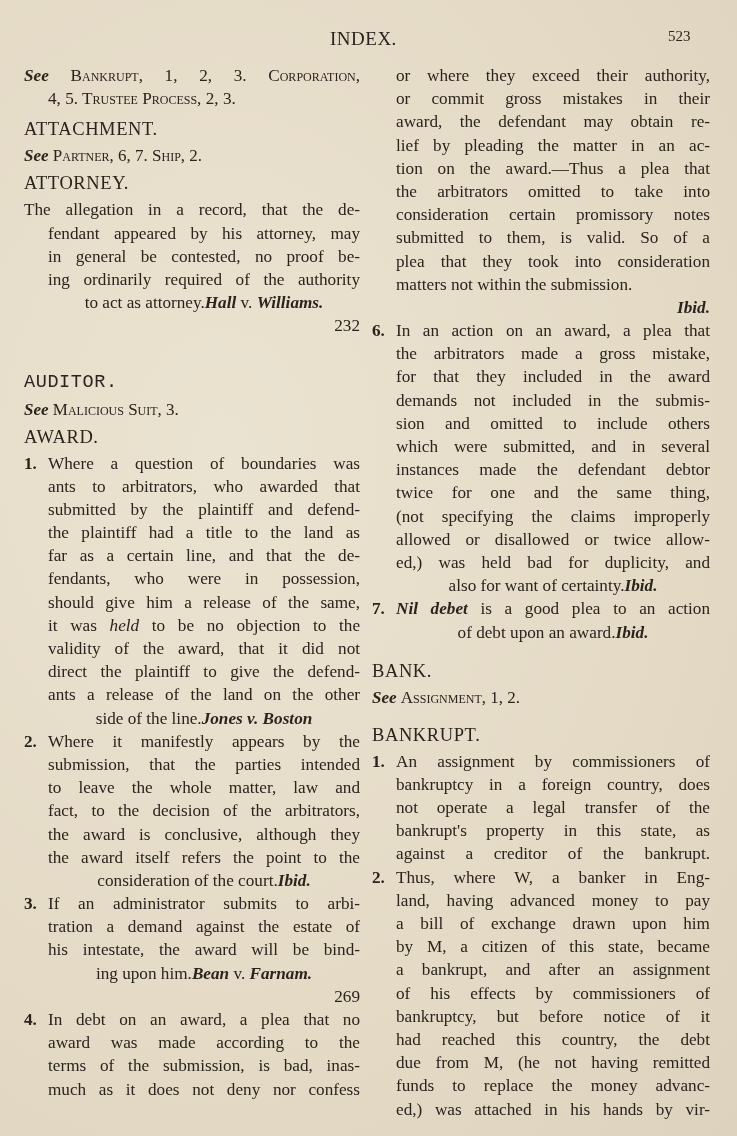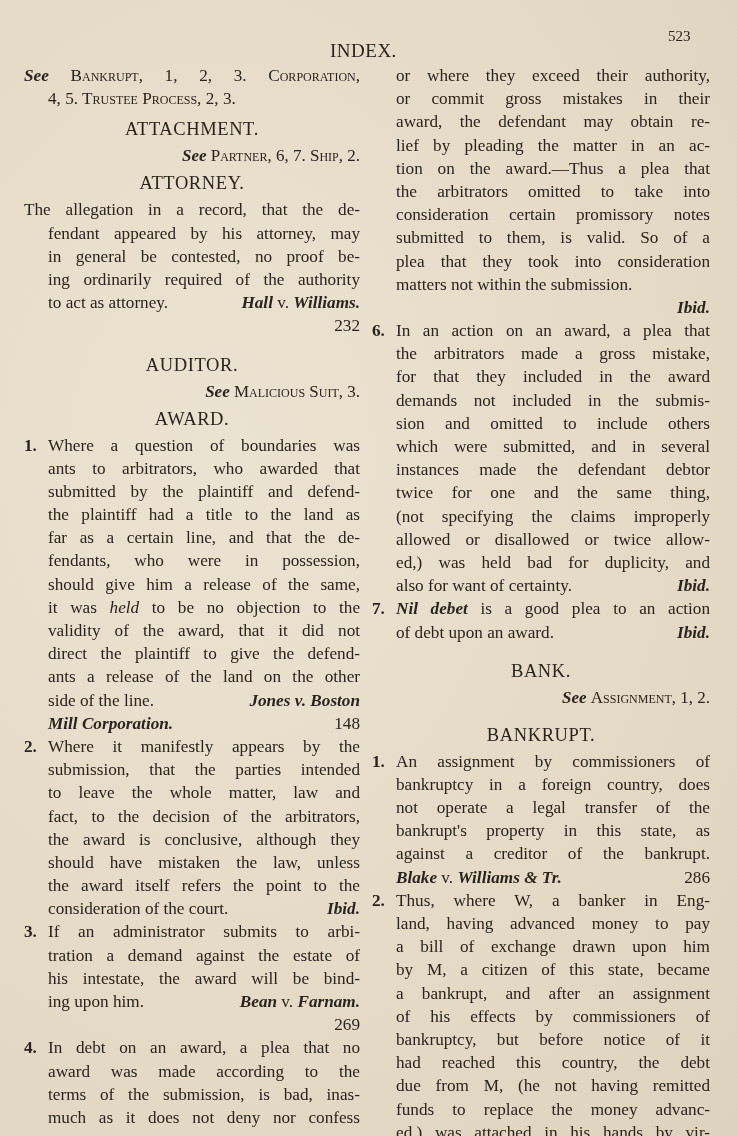--- a/index.html
+++ b/index.html
@@ -5,36 +5,36 @@
   html, body { margin: 0; padding: 0; }
   body {
     width: 737px; height: 1136px; overflow: hidden;
     background: #e6ddca;
     background-image: radial-gradient(ellipse at 30% 40%, #ebe3d1 0%, #e4dac6 60%, #ddd2bd 100%);
     font-family: "Liberation Serif", "DejaVu Serif", serif;
     color: #2b241c;
     position: relative;
   }
   .page-header { position: absolute; top: 28px; left: 0; width: 737px; height: 24px; }
-  .running-title { position: absolute; left: 330px; top: 12px; font-size: 19px; letter-spacing: 0.5px; }
+  .running-title { position: absolute; left: 330px; top: 0; font-size: 19px; letter-spacing: 0.5px; }
   .page-number { position: absolute; left: 668px; top: 0; font-size: 15px; }
   .col { position: absolute; top: 64px; }
   .col-left { left: 24px; width: 336px; }
   .col-right { left: 372px; width: 338px; }
   .line { font-size: 17.2px; line-height: 23.2px; height: 23.2px; white-space: nowrap; text-align: justify; text-align-last: justify; }
   .line.last { text-align-last: left; }
   .line.indent { padding-left: 24px; }
   .line.hang { padding-left: 24px; }
   .line.right { text-align: right; text-align-last: right; }
-  .heading { font-size: 18.5px; line-height: 26px; height: 28px; text-align: center; letter-spacing: 0.6px; }
-  .see-line { font-size: 17px; line-height: 24px; height: 26px; text-align: right; }
+  .heading { font-size: 18.5px; line-height: 26px; height: 28px; text-align: left; letter-spacing: 0.6px; }
+  .see-line { font-size: 17px; line-height: 24px; height: 26px; text-align: left; }
   .num { display: inline-block; width: 24px; margin-left: -24px; font-weight: bold; }
   .sc { font-variant: small-caps; }
   .it { font-style: italic; font-weight: bold; }
-  .flex { display: flex; justify-content: space-between; }
+  .flex { display: flex; justify-content: center; }
 </style>
 </head>
 <body>
 
 <div class="page-header">
   <span class="running-title">INDEX.</span>
   <span class="page-number">523</span>
 </div>
 
 <div class="col col-left">
@@ -59,21 +59,21 @@
     <div class="line indent">fendant appeared by his attorney, may</div>
     <div class="line indent">in general be contested, no proof be-</div>
     <div class="line indent">ing ordinarily required of the authority</div>
     <div class="line indent flex">
       <span>to act as attorney.</span>
       <span><span class="it">Hall</span> <span>v.</span> <span class="it">Williams.</span></span>
     </div>
     <div class="line right">232</div>
   </div>
 
-  <div class="heading" style="margin-top:14px;">AUDITOR.</div>
+  <div class="heading" style="margin-top:32px;font-family:Liberation Mono, monospace;">AUDITOR.</div>
   <div class="see-line">
     <span class="it">See</span>
     <span class="sc">Malicious Suit, 3.</span>
   </div>
 
   <div class="heading">AWARD.</div>
 
   <div>
     <div class="line hang"><span class="num">1.</span><span>Where a question of boundaries was</span></div>
     <div class="line indent">ants to arbitrators, who awarded that</div>
@@ -85,33 +85,28 @@
     <div class="line indent">
       <span>it was</span> <span style="font-style:italic">held</span> <span>to be no objection to the</span>
     </div>
     <div class="line indent">validity of the award, that it did not</div>
     <div class="line indent">direct the plaintiff to give the defend-</div>
     <div class="line indent">ants a release of the land on the other</div>
     <div class="line indent flex">
       <span>side of the line.</span>
       <span class="it">Jones v. Boston</span>
     </div>
-    <div class="line indent flex">
-      <span class="it">Mill Corporation.</span>
-      <span>148</span>
-    </div>
   </div>
 
   <div>
     <div class="line hang"><span class="num">2.</span><span>Where it manifestly appears by the</span></div>
     <div class="line indent">submission, that the parties intended</div>
     <div class="line indent">to leave the whole matter, law and</div>
     <div class="line indent">fact, to the decision of the arbitrators,</div>
     <div class="line indent">the award is conclusive, although they</div>
-    <div class="line indent">should have mistaken the law, unless</div>
     <div class="line indent">the award itself refers the point to the</div>
     <div class="line indent flex">
       <span>consideration of the court.</span>
       <span class="it">Ibid.</span>
     </div>
   </div>
 
   <div>
     <div class="line hang"><span class="num">3.</span><span>If an administrator submits to arbi-</span></div>
     <div class="line indent">tration a demand against the estate of</div>
@@ -181,24 +176,20 @@
   </div>
 
   <div class="heading" style="margin-top:10px;">BANKRUPT.</div>
 
   <div>
     <div class="line hang"><span class="num">1.</span><span>An assignment by commissioners of</span></div>
     <div class="line indent">bankruptcy in a foreign country, does</div>
     <div class="line indent">not operate a legal transfer of the</div>
     <div class="line indent">bankrupt's property in this state, as</div>
     <div class="line indent">against a creditor of the bankrupt.</div>
-    <div class="line indent flex">
-      <span><span class="it">Blake</span> <span>v.</span> <span class="it">Williams &amp; Tr.</span></span>
-      <span>286</span>
-    </div>
   </div>
 
   <div>
     <div class="line hang"><span class="num">2.</span><span>Thus, where W, a banker in Eng-</span></div>
     <div class="line indent">land, having advanced money to pay</div>
     <div class="line indent">a bill of exchange drawn upon him</div>
     <div class="line indent">by M, a citizen of this state, became</div>
     <div class="line indent">a bankrupt, and after an assignment</div>
     <div class="line indent">of his effects by commissioners of</div>
     <div class="line indent">bankruptcy, but before notice of it</div>

